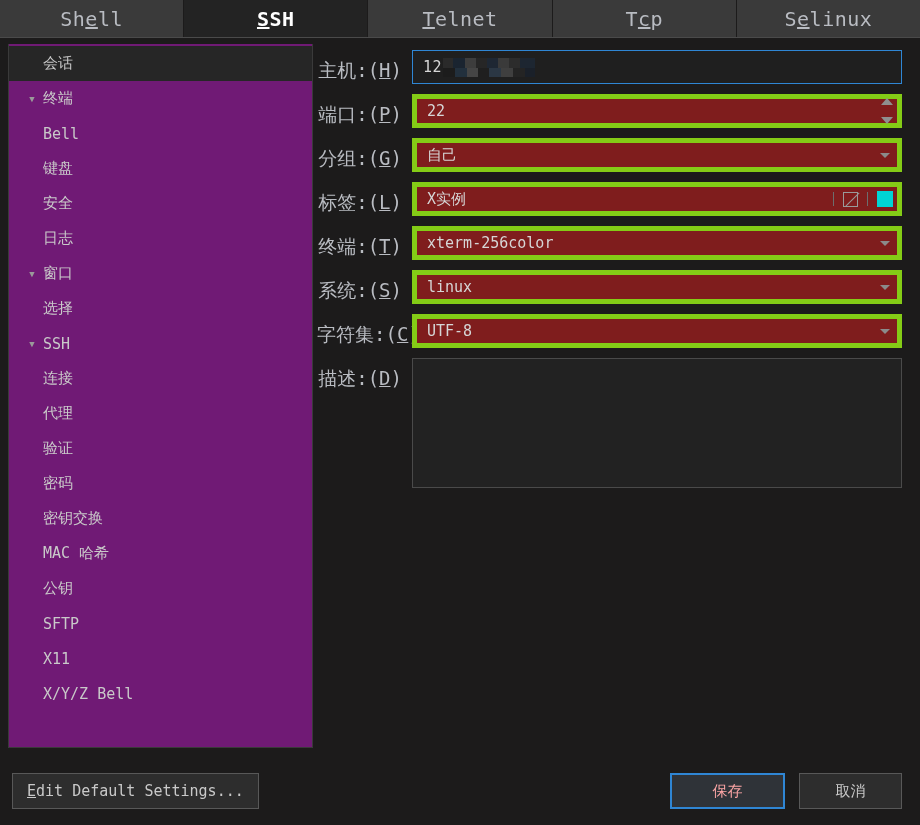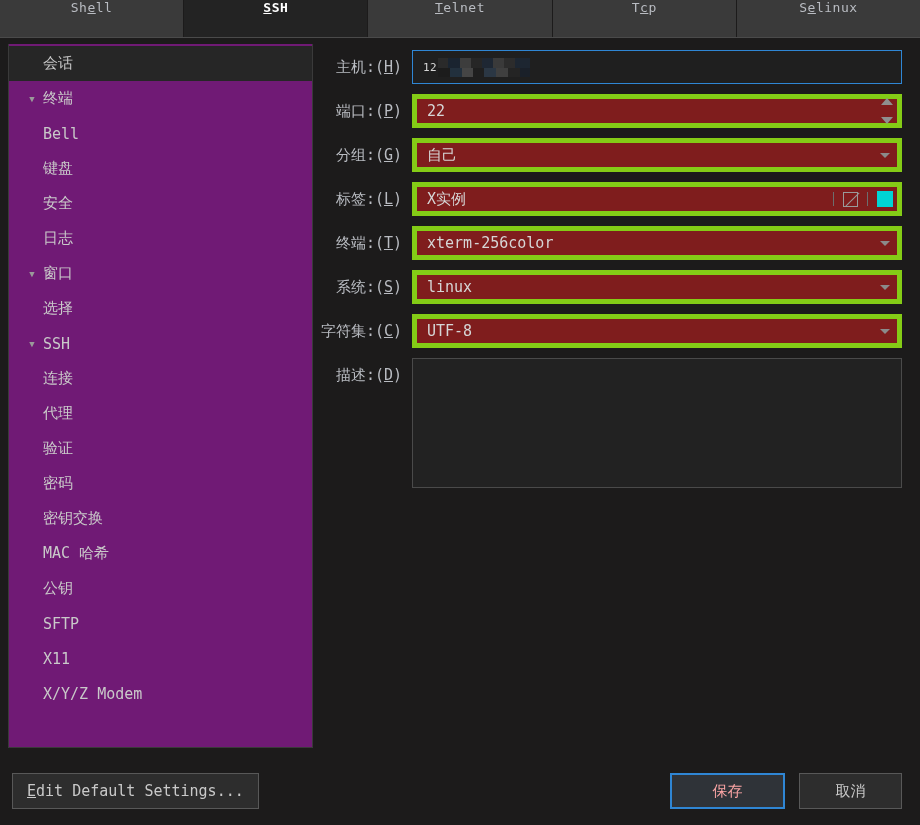--- a/index.html
+++ b/index.html
@@ -21,23 +21,23 @@
     display: flex;
     height: 38px;
     background: #1c1b1b;
     border-bottom: 1px solid #4a4a4a;
     box-sizing: border-box;
   }
   .tab {
     flex: 1 1 0;
     background: #3a3a3a;
     color: #b9bcc2;
-    font-size: 13px;
-    display: flex;
-    align-items: flex-start;
+    font-size: 20px;
+    display: flex;
+    align-items: center;
     justify-content: center;
     border-right: 1px solid #1c1b1b;
     box-sizing: border-box;
     letter-spacing: 0.5px;
     cursor: pointer;
     user-select: none;
   }
   .tab:last-child { border-right: none; }
   .tab.active {
     background: #232323;
@@ -100,21 +100,21 @@
   }
   .frow {
     display: flex;
     align-items: flex-start;
     margin-bottom: 10px;
   }
   .flabel {
     width: 95px;
     min-width: 95px;
     text-align: right;
-    font-size: 15px;
+    font-size: 19px;
     color: #b9bcc2;
     padding-right: 10px;
     padding-top: 8px;
     box-sizing: border-box;
     white-space: nowrap;
     user-select: none;
   }
   .flabel .acc { text-decoration: underline; }
 
   .fctl {
@@ -136,21 +136,21 @@
     align-items: center;
     outline: none;
   }
   .inp.focused {
     border: 1px solid #2f86d4;
     background: #1f1f1f;
   }
 
   
   .host-val { display: flex; align-items: center; height: 100%; }
-  .host-num { color: #d6d6d6; font-size: 11px; letter-spacing: 0.5px; }
+  .host-num { color: #d6d6d6; font-size: 15px; letter-spacing: 0.5px; }
   .mosaic {
     display: inline-block;
     width: 92px;
     height: 19px;
     margin-left: 1px;
     background-image:
       linear-gradient(90deg,
         #2a2a2a 0 10px, #1a2430 10px 22px, #3d3d3d 22px 33px,
         #262626 33px 44px, #1e2733 44px 55px, #3a3a3a 55px 66px,
         #2c2c2c 66px 77px, #1d2631 77px 92px),
@@ -367,21 +367,21 @@
         <span class="tree-label">公钥</span>
       </div>
       <div class="tree-row lvl1">
         <span class="tree-label">SFTP</span>
       </div>
       <div class="tree-row lvl1">
         <span class="tree-label">X11</span>
       </div>
       <div class="tree-row lvl0 noarrow">
         <span class="twisty"></span>
-        <span class="tree-label">X/Y/Z Modem</span>
+        <span class="tree-label">X/Y/Z Bell</span>
       </div>
     </div>
 
   <div class="panel">
 
     <div class="frow">
       <div class="flabel">
         <span>主机:(</span><span class="acc">H</span><span>)</span>
       </div>
       <div class="fctl">

